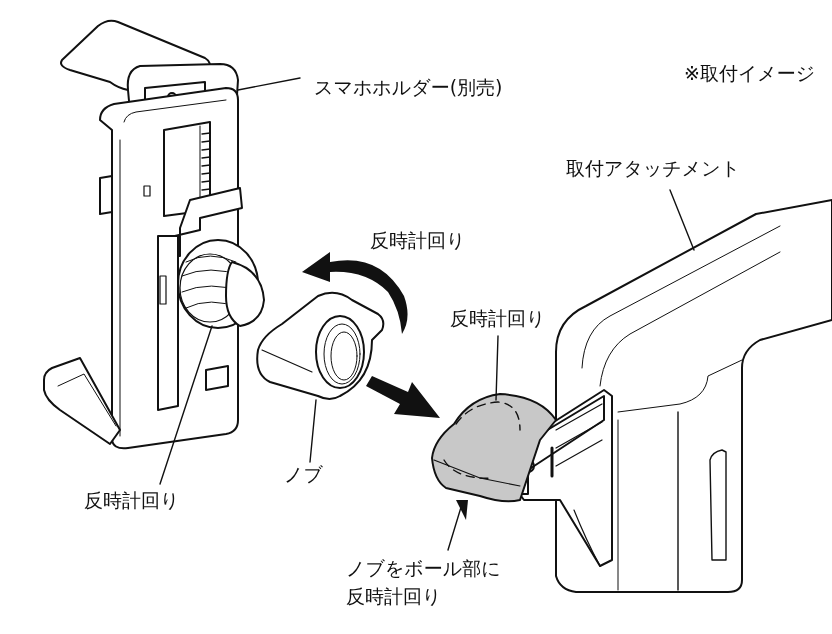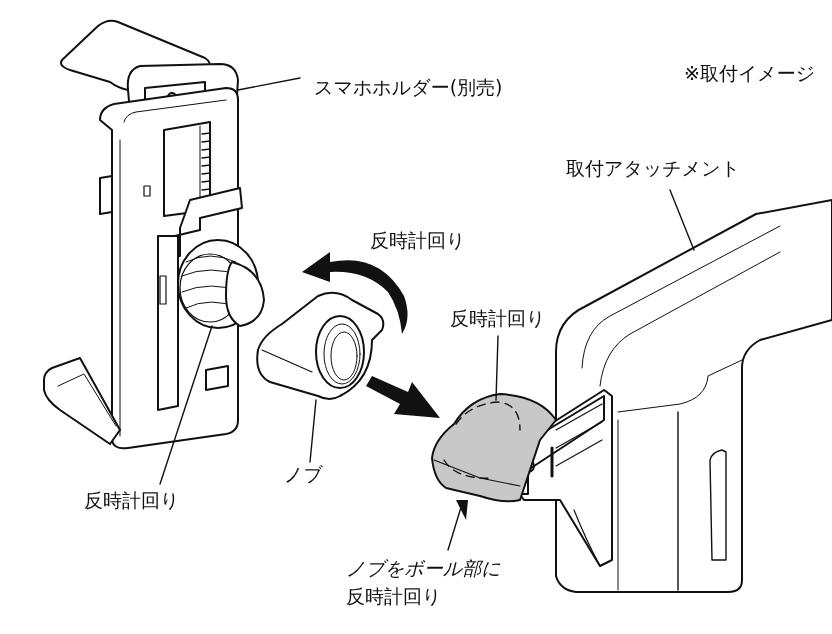--- a/index.html
+++ b/index.html
@@ -112,14 +112,14 @@
   </g>
 </svg>
 
 <div class="lbl" style="left:684px; top:14px;margin-top:47px;">※取付イメージ</div>
 <div class="lbl" style="left:314px; top:64px;margin-top:11px;">スマホホルダー(別売)</div>
 <div class="lbl" style="left:566px; top:158px;font-family:Liberation Mono, monospace;">取付アタッチメント</div>
 <div class="lbl" style="left:346px; top:228px;margin-left:24px;">反時計回り</div>
 <div class="lbl" style="left:450px; top:306px;">反時計回り</div>
 <div class="lbl" style="left:84px; top:488px;">反時計回り</div>
 <div class="lbl" style="left:284px; top:462px;">ノブ</div>
-<div class="lbl" style="left:346px; top:556px;font-style:italic;">ノブをボール部に</div>
+<div class="lbl" style="left:346px; top:556px;">ノブをボール部に</div>
 <div class="lbl" style="left:346px; top:584px;">反時計回り</div>
 
 </body></html>

